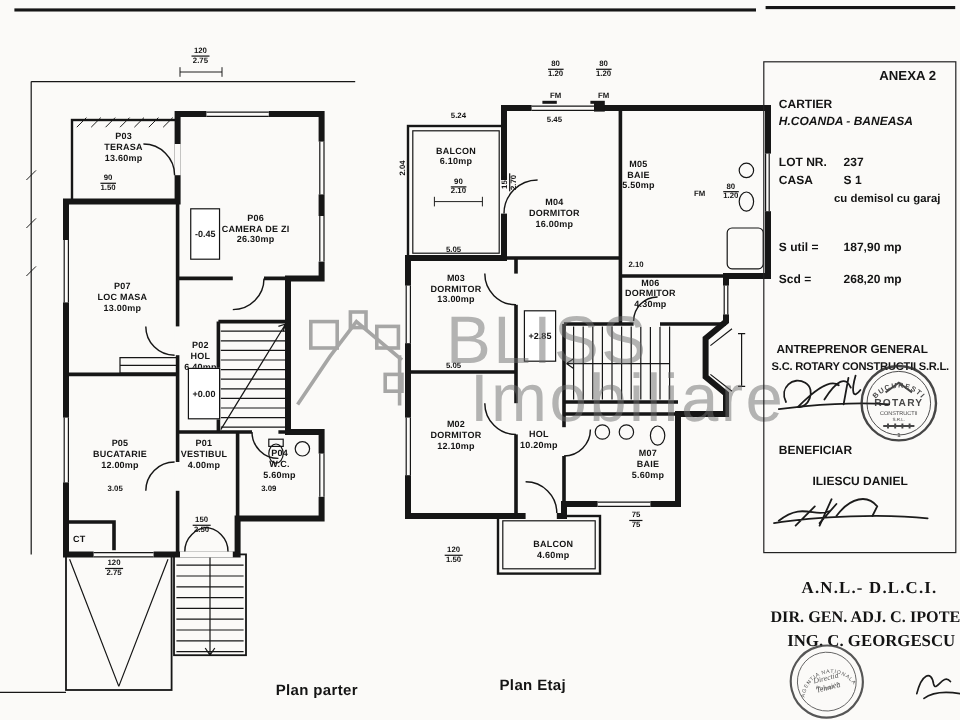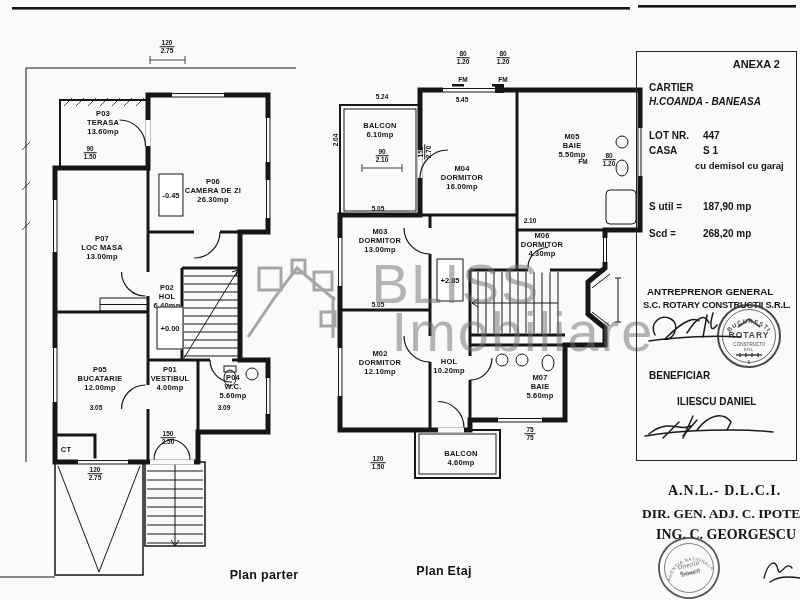--- a/index.html
+++ b/index.html
@@ -218,21 +218,21 @@
       </div>
       <div class="room-label" style="left: 380px; top: 122px;">
         <div>BALCON</div>
         <div>6.10mp</div>
       </div>
       <div class="room-label" style="left: 462px; top: 165px;">
         <div>M04</div>
         <div>DORMITOR</div>
         <div>16.00mp</div>
       </div>
-      <div class="room-label" style="left: 572px; top: 133px;">
+      <div class="room-label" style="left: 532px; top: 133px;">
         <div>M05</div>
         <div>BAIE</div>
         <div>5.50mp</div>
       </div>
       <div class="room-label" style="left: 380px; top: 228px;">
         <div>M03</div>
         <div>DORMITOR</div>
         <div>13.00mp</div>
       </div>
       <div class="room-label" style="left: 542px; top: 232px;">
@@ -351,21 +351,21 @@
   <div class="watermark" style="left:523px;top:331px;">Imobiliare</div>
 
   <div class="caption" style="left:264px;top:568px;">Plan parter</div>
   <div class="caption" style="left:444px;top:564px;">Plan Etaj</div>
 
   <div class="title-block">
     <div class="tb" style="right:16px;top:6px;font-size:11px;">ANEXA 2</div>
     <div class="tb" style="left:12px;top:30px;">CARTIER</div>
     <div class="tb" style="left:12px;top:44px;font-style:italic;">H.COANDA - BANEASA</div>
     <div class="tb" style="left:12px;top:78px;">LOT NR.</div>
-    <div class="tb" style="left:66px;top:78px;">447</div>
+    <div class="tb" style="left:66px;top:78px;">237</div>
     <div class="tb" style="left:12px;top:93px;">CASA</div>
     <div class="tb" style="left:66px;top:93px;">S 1</div>
     <div class="tb" style="left:58px;top:108px;font-size:9.5px;">cu demisol cu garaj</div>
     <div class="tb" style="left:12px;top:149px;">S util =</div>
     <div class="tb" style="left:66px;top:149px;">187,90 mp</div>
     <div class="tb" style="left:12px;top:176px;">Scd  =</div>
     <div class="tb" style="left:66px;top:176px;">268,20 mp</div>
     <div class="tb" style="left:10px;top:234px;font-size:9.8px;">ANTREPRENOR GENERAL</div>
     <div class="tb small" style="left:6px;top:248px;">S.C. ROTARY CONSTRUCTII S.R.L.</div>
 

